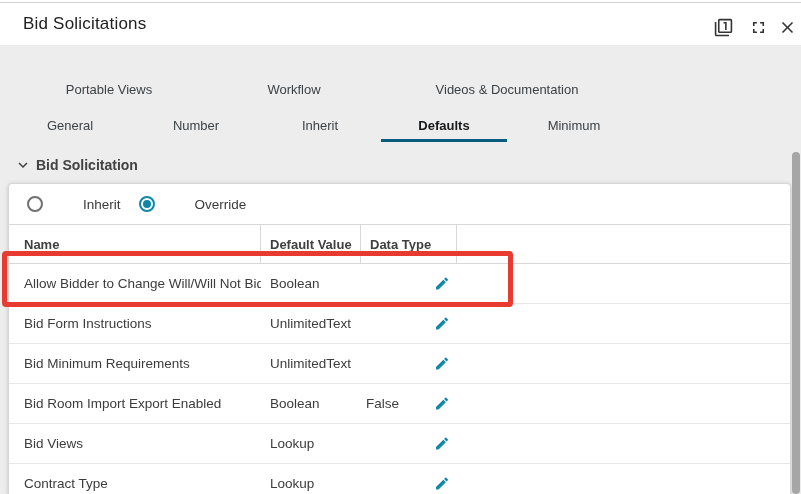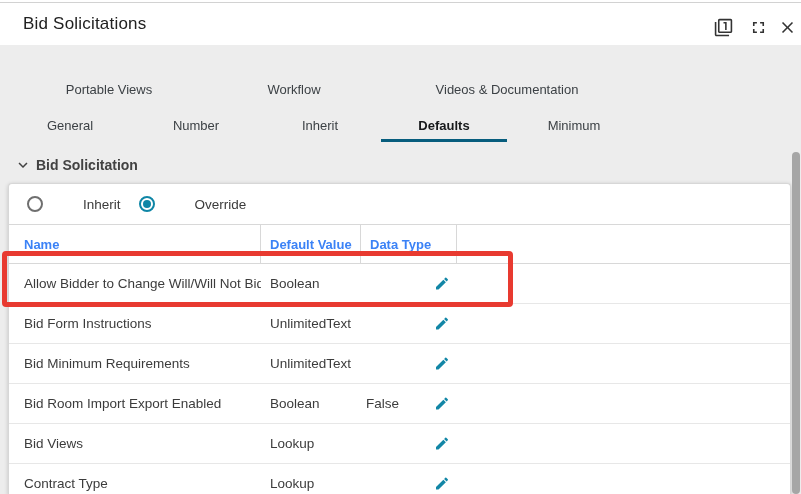--- a/index.html
+++ b/index.html
@@ -30,21 +30,21 @@
   .radio-opt{display:flex;align-items:flex-end;margin-right:18px;cursor:pointer;gap:32px;}
   .radio-circle{width:16px;height:16px;border-radius:50%;border:2px solid #6f6f6f;box-sizing:border-box;margin-right:8px;position:relative;flex:none;}
   .radio-opt.selected .radio-circle{border-color:#0f86a6;}
   .radio-opt.selected .radio-circle::after{content:"";position:absolute;left:2px;top:2px;width:8px;height:8px;border-radius:50%;background:#0f86a6;}
   .radio-label{font-size:13.5px;color:#3b3b3b;}
   
   .tbl{position:absolute;left:0;top:40px;width:781px;}
   .tr{display:flex;align-items:stretch;height:40px;box-sizing:border-box;}
   .thead{border-top:1px solid #d8d8d8;border-bottom:1px solid #d8d8d8;}
   .td,.th{display:flex;align-items:center;box-sizing:border-box;font-size:13.5px;color:#3c3c3c;overflow:hidden;white-space:nowrap;}
-  .th{font-weight:700;font-size:13px;color:#3b82f6;}
+  .th{font-weight:700;font-size:13px;color:#404040;}
   .c-name{width:252px;padding-left:15px;}
   .c-type{width:96px;padding-left:9px;}
   .c-def{width:100px;padding-left:9px;position:relative;}
   .c-fill{flex:1;}
   .thead .c-name,.thead .c-type,.thead .c-def{border-right:1px solid #d8d8d8;}
   .trow{border-bottom:1px solid #e7e7e7;}
   .pencil{position:absolute;right:7px;top:50%;transform:translateY(-50%);width:17px;height:17px;cursor:pointer;display:flex;align-items:center;justify-content:center;}
   
   .highlight-box{position:absolute;left:2px;top:251px;width:511px;height:56px;border:5px solid #e83a30;border-radius:4px;box-sizing:border-box;pointer-events:none;z-index:6;}
   

